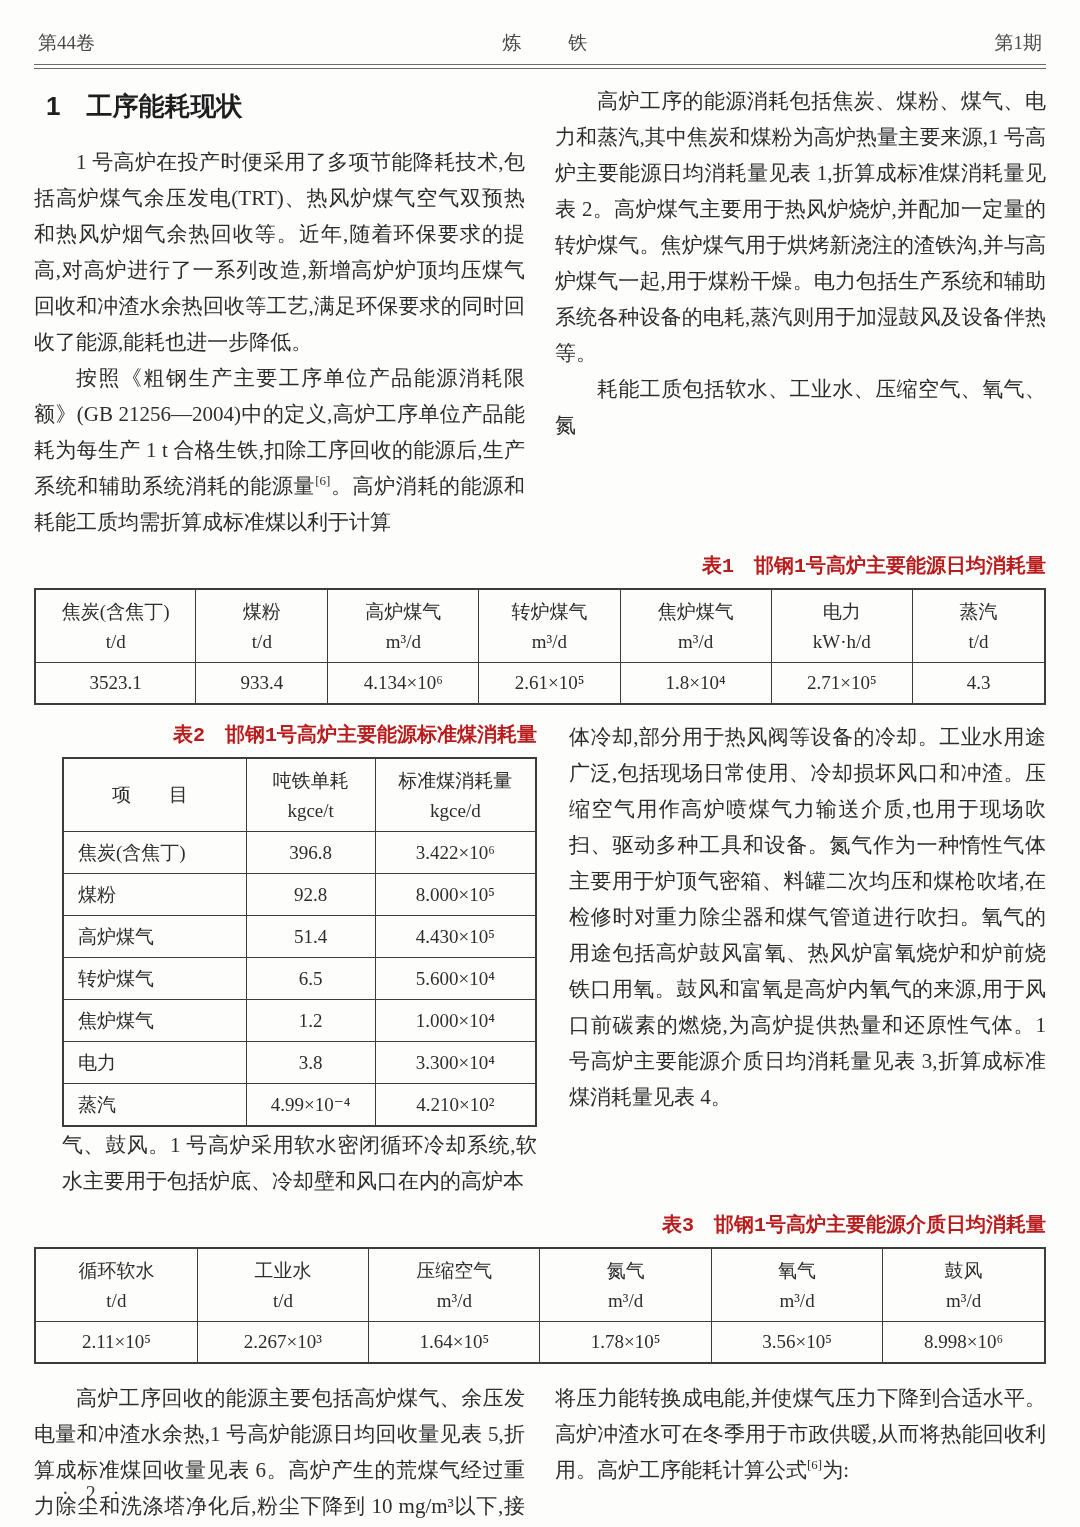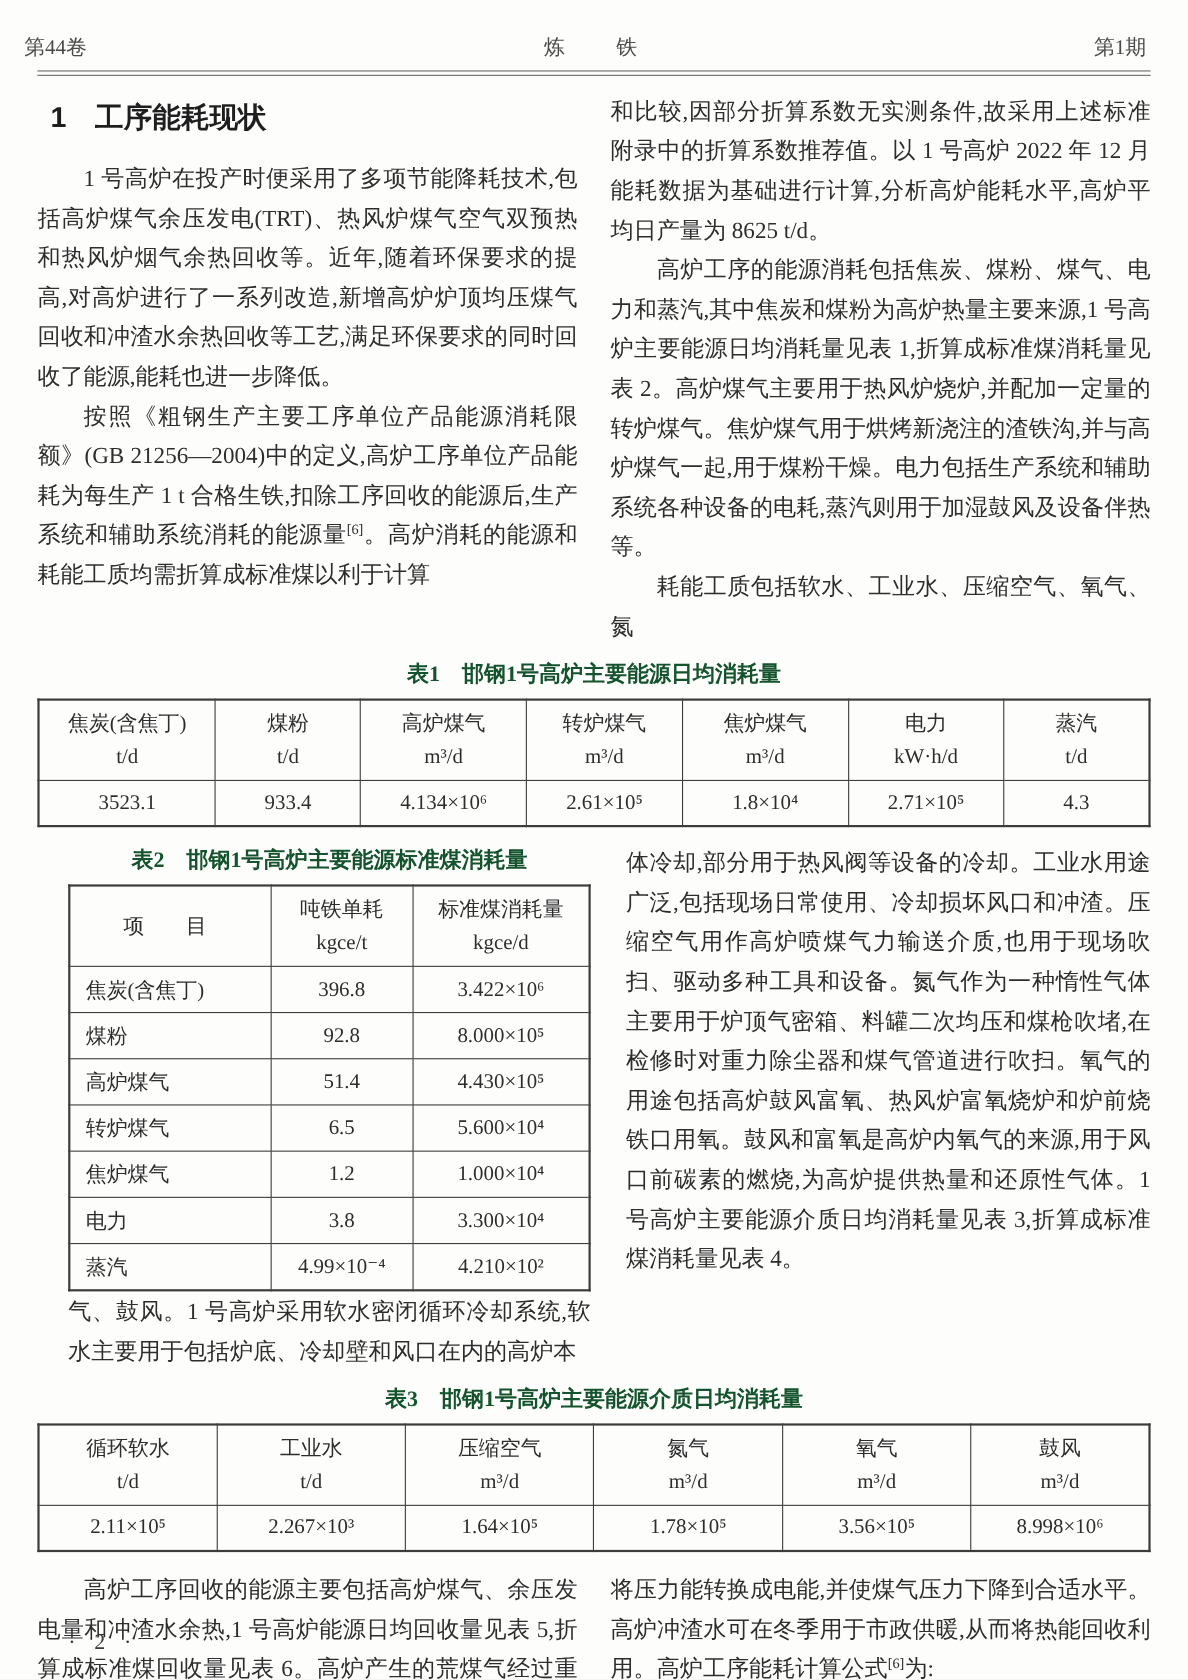--- a/index.html
+++ b/index.html
@@ -9,21 +9,21 @@
     width:1080px;height:1527px;
     margin:0 auto;
     background:#fdfdfc;
     font-family:"Liberation Serif","DejaVu Serif",serif;
     color:#2d2d2d;
     overflow:hidden;
   }
   
   .running-head{
     display:flex;justify-content:space-between;align-items:flex-end;
-    padding:30px 38px 8px 22px;
+    padding:30px 38px 8px 38px;
     font-size:19px;color:#4a4a4a;
   }
   .journal-name{letter-spacing:14px;margin-left:14px;text-align:center;}
   .double-rule{
     margin:0 34px;height:3px;
     border-top:1.5px solid #6a6a6a;border-bottom:1.5px solid #6a6a6a;
   }
   
   .content{padding:14px 34px 0 34px;}
   .twocol{display:grid;grid-template-columns:1fr 1fr;column-gap:30px;}
@@ -34,23 +34,23 @@
   .cont{text-indent:0;}
   .section-heading{
     font-family:"Liberation Sans","DejaVu Sans",sans-serif;
     font-weight:bold;font-size:26px;color:#1e1e1e;
     margin:6px 0 20px 12px;
   }
   .section-heading .sec-no{margin-right:26px;}
   sup.ref{font-size:13px;line-height:0;}
   
   .tbl-title{
-    text-align:center;
-    font-family:Liberation Serif, serif;
-    font-weight:bold;font-size:20px;color:#14532d;
+    text-align:right;
+    font-family:Liberation Mono, monospace;
+    font-weight:bold;font-size:20px;color:#b91c1c;
     margin:12px 0 9px 0;
   }
   table.datatable{
     width:100%;border-collapse:collapse;table-layout:fixed;
     font-size:19px;color:#2d2d2d;
     border:2px solid #3c3c3c;
   }
   table.datatable td{
     border:1px solid #3c3c3c;text-align:center;vertical-align:middle;
     padding:2px 4px;
@@ -86,21 +86,20 @@
 
     <div class="twocol">
       <div>
         <div class="section-heading">
           <span class="sec-no">1</span><span>工序能耗现状</span>
         </div>
         <p class="para"><span>1 号高炉在投产时便采用了多项节能降耗技术,包括高炉煤气余压发电(TRT)、热风炉煤气空气双预热和热风炉烟气余热回收等。近年,随着环保要求的提高,对高炉进行了一系列改造,新增高炉炉顶均压煤气回收和冲渣水余热回收等工艺,满足环保要求的同时回收了能源,能耗也进一步降低。</span></p>
         <p class="para"><span>按照《粗钢生产主要工序单位产品能源消耗限额》(GB 21256—2004)中的定义,高炉工序单位产品能耗为每生产 1 t 合格生铁,扣除工序回收的能源后,生产系统和辅助系统消耗的能源量</span><sup class="ref">[6]</sup><span>。高炉消耗的能源和耗能工质均需折算成标准煤以利于计算</span></p>
       </div>
       <div>
-        <p class="cont"><span>和比较,因部分折算系数无实测条件,故采用上述标准附录中的折算系数推荐值。以 1 号高炉 2022 年 12 月能耗数据为基础进行计算,分析高炉能耗水平,高炉平均日产量为 8625 t/d。</span></p>
         <p class="para"><span>高炉工序的能源消耗包括焦炭、煤粉、煤气、电力和蒸汽,其中焦炭和煤粉为高炉热量主要来源,1 号高炉主要能源日均消耗量见表 1,折算成标准煤消耗量见表 2。高炉煤气主要用于热风炉烧炉,并配加一定量的转炉煤气。焦炉煤气用于烘烤新浇注的渣铁沟,并与高炉煤气一起,用于煤粉干燥。电力包括生产系统和辅助系统各种设备的电耗,蒸汽则用于加湿鼓风及设备伴热等。</span></p>
         <p class="para"><span>耗能工质包括软水、工业水、压缩空气、氧气、氮</span></p>
       </div>
     </div>
 
     <div>
       <div class="tbl-title">表1　邯钢1号高炉主要能源日均消耗量</div>
       <table class="datatable">
         <tbody>
             <tr class="head-row">

